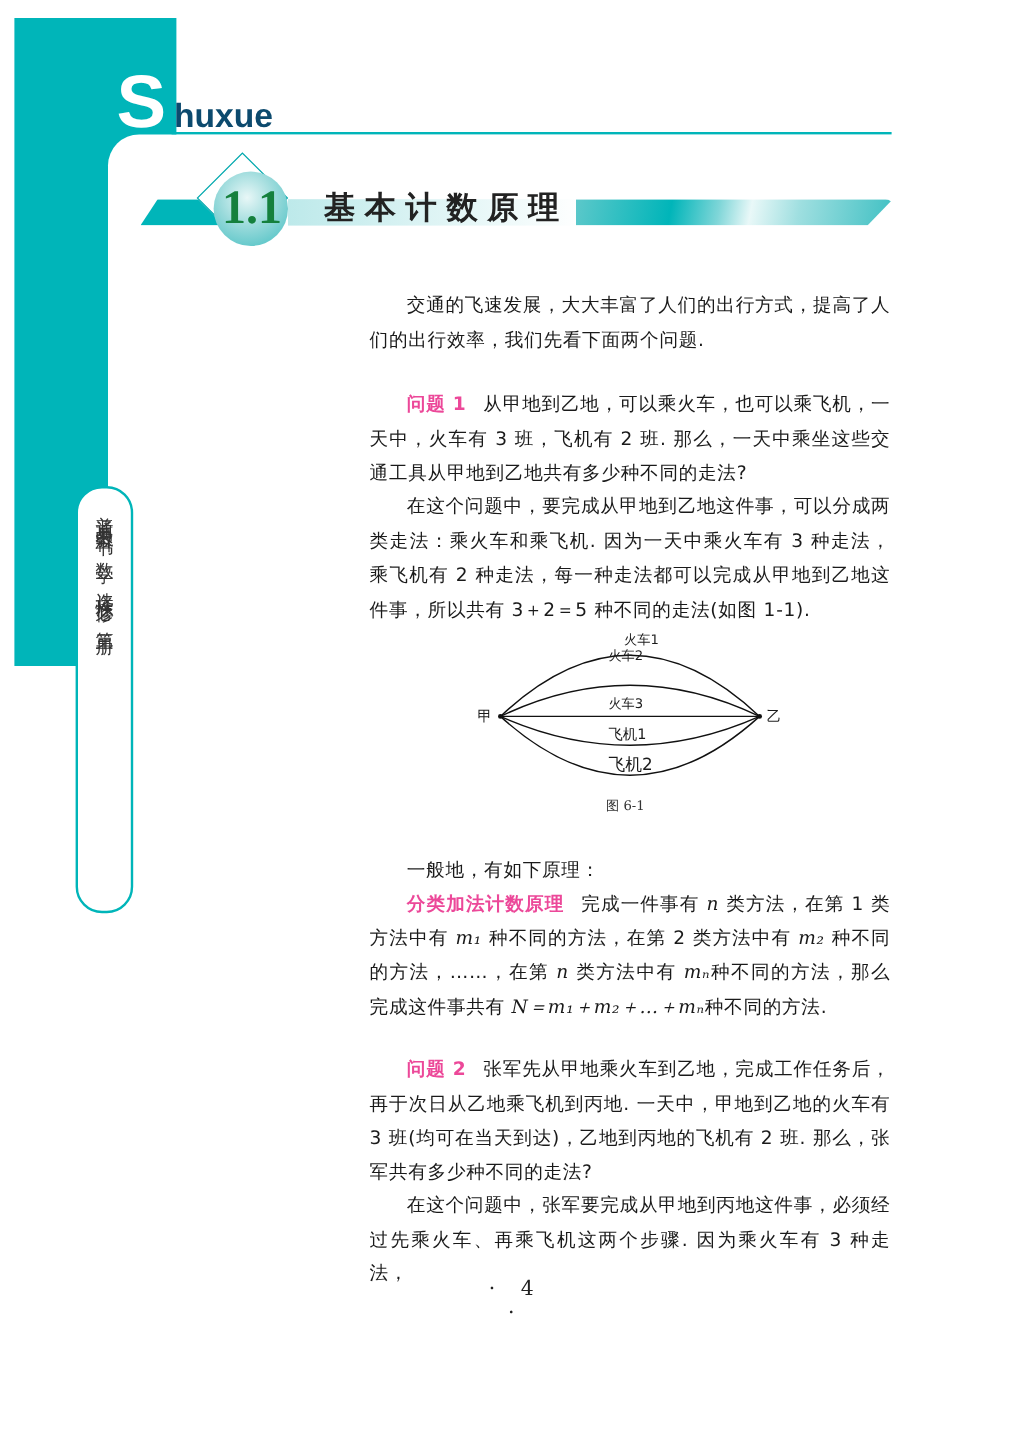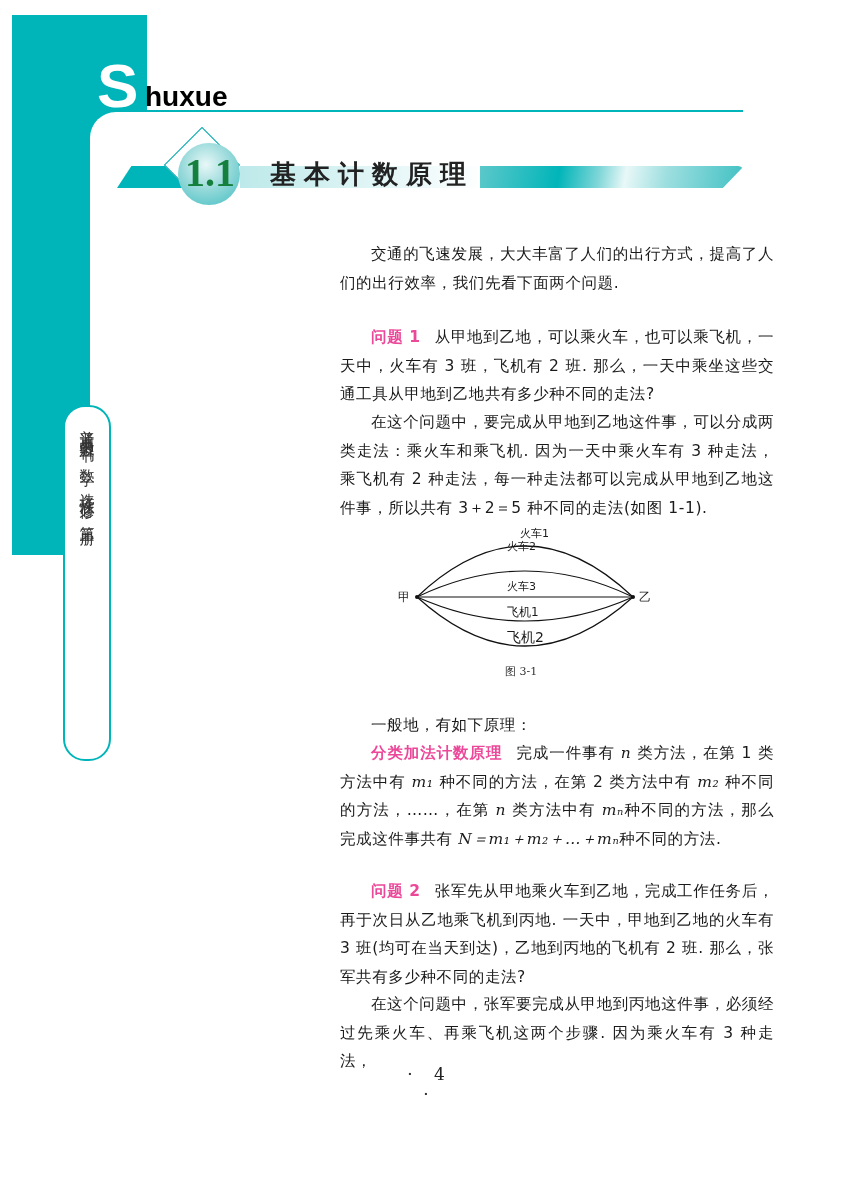--- a/index.html
+++ b/index.html
@@ -19,21 +19,21 @@
   
   .brand { position: absolute; left: 97px; top: 58px; height: 56px; }
   .brand-s {
     position: absolute; left: 0; top: 0;
     font-family: "Liberation Sans", sans-serif; font-weight: bold;
     font-size: 62px; line-height: 56px; color: #ffffff; letter-spacing: -2px;
   }
   .brand-rest {
     position: absolute; left: 48px; top: 24px;
     font-family: "Liberation Sans", sans-serif; font-weight: bold;
-    font-size: 28px; line-height: 30px; color: #000000;
+    font-size: 28px; line-height: 30px; color: #0c4a6e;
   }
   .header-rule {
     position: absolute; left: 143px; top: 110px; width: 600px; height: 2px; background: #00b5b9;
   }
 
   
   .title-bar-left {
     position: absolute; left: 117px; top: 166px; width: 80px; height: 22px;
     background: #00b5b9; border-top-left-radius: 22px 22px; transform: skewX(-0deg);
     clip-path: polygon(18% 0, 100% 0, 100% 100%, 0 100%);
@@ -78,21 +78,20 @@
     writing-mode: vertical-rl; text-orientation: upright;
     font-size: 15px; line-height: 48px; letter-spacing: 3px; color: #333;
     font-family: "DejaVu Serif", serif;
   }
 
   
   .para {
     position: absolute; left: 308px; width: 434px;
     font-size: 15.5px; line-height: 28.5px; color: #1a1a1a; letter-spacing: 0.6px;
     text-align: justify;
-    margin-left: 32px;
   }
   .indent { text-indent: 31px; }
   .kw { color: #ec4899; font-weight: bold; margin-right: 14px; }
   .m { font-family: "DejaVu Serif", serif; font-style: italic; }
 
   
   .diagram { position: absolute; left: 390px; top: 520px; width: 280px; height: 170px; }
   .fig-caption {
     position: absolute; left: 505px; top: 664px; font-size: 11px; color: #333;
     font-family: "DejaVu Serif", serif;
@@ -145,21 +144,21 @@
     <circle cx="243" cy="77" r="2" fill="#111"></circle>
   </svg>
   <span style="position:absolute;left:8px;top:69px;font-size:12px;">甲</span>
   <span style="position:absolute;left:249px;top:69px;font-size:12px;">乙</span>
   <span style="position:absolute;left:130px;top:6px;font-size:11px;">火车1</span>
   <span style="position:absolute;left:117px;top:19px;font-size:11px;">火车2</span>
   <span style="position:absolute;left:117px;top:59px;font-size:11px;text-align:center;">火车3</span>
   <span style="position:absolute;left:117px;top:84px;font-size:12px;">飞机1</span>
   <span style="position:absolute;left:117px;top:109px;font-size:14px;">飞机2</span>
 </div>
-<div class="fig-caption">图 3-1</div>
+<div class="fig-caption">图 6-1</div>
 
 <p class="para indent" style="top:711px;">一般地，有如下原理：</p>
 
 <p class="para indent" style="top:739px;"><span class="kw">分类加法计数原理</span><span>完成一件事有</span> <span class="m">n</span> <span>类方法，在第 1 类方法中有</span> <span class="m">m₁</span> <span>种不同的方法，在第 2 类方法中有</span> <span class="m">m₂</span> <span>种不同的方法，……，在第</span> <span class="m">n</span> <span>类方法中有</span> <span class="m">mₙ</span><span>种不同的方法，那么完成这件事共有</span> <span class="m">N＝m₁＋m₂＋…＋mₙ</span><span>种不同的方法.</span></p>
 
 <p class="para indent" style="top:877px;"><span class="kw">问题 2</span><span>张军先从甲地乘火车到乙地，完成工作任务后，再于次日从乙地乘飞机到丙地. 一天中，甲地到乙地的火车有 3 班(均可在当天到达)，乙地到丙地的飞机有 2 班. 那么，张军共有多少种不同的走法?</span></p>
 
 <p class="para indent" style="top:990px;">在这个问题中，张军要完成从甲地到丙地这件事，必须经过先乘火车、再乘飞机这两个步骤. 因为乘火车有 3 种走法，</p>
 
 <div class="page-number">· 4 ·</div>

